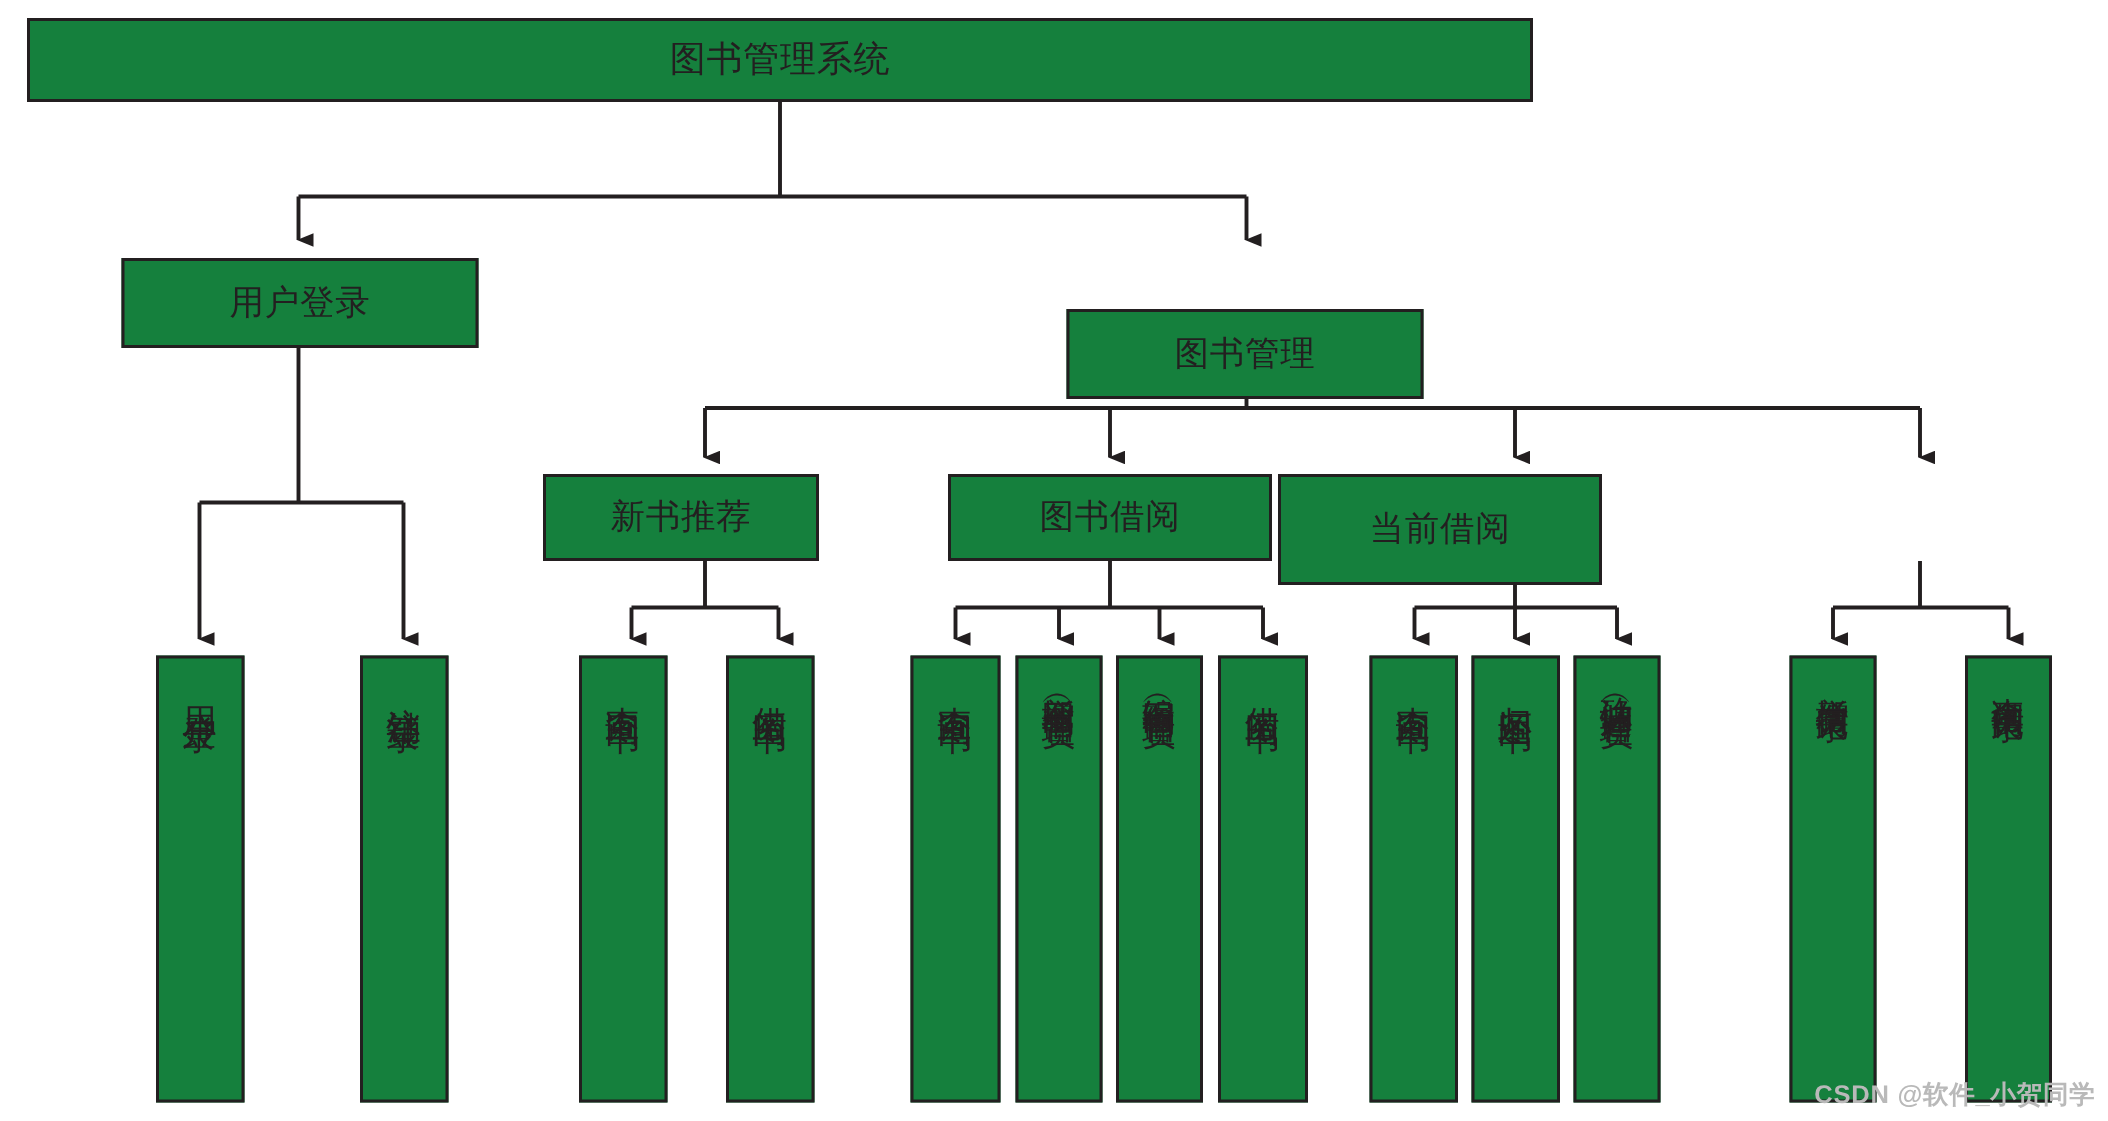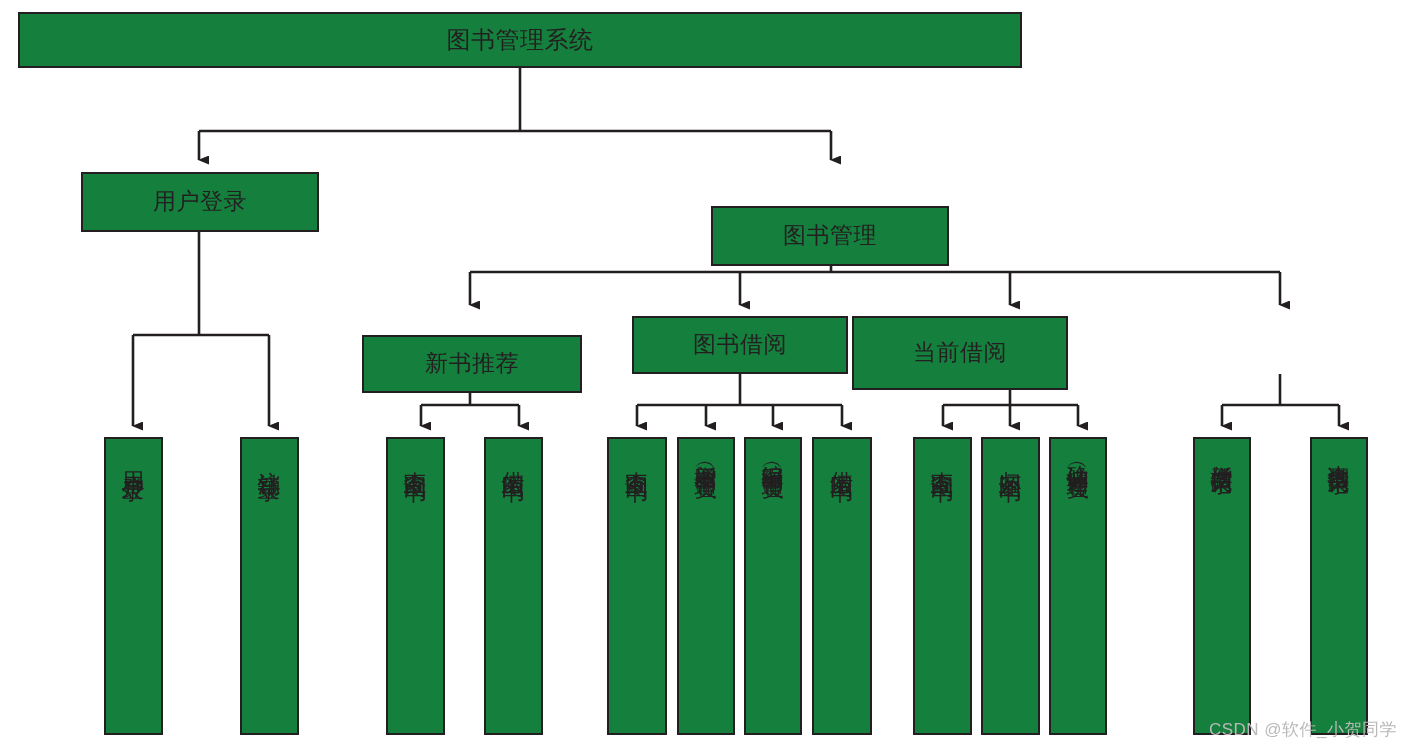--- a/index.html
+++ b/index.html
@@ -74,20 +74,21 @@
   }
   #watermark {
     position: absolute;
     right: 8px;
     bottom: 6px;
     font-size: 17px;
     color: #b9b9b9;
     letter-spacing: 0.5px;
     white-space: nowrap;
     user-select: none;
+    font-weight: bold;
   }
 </style>
 </head>
 <body>
 
 <div id="diagram-root">
 
   <svg id="edge-layer" viewBox="0 0 1405 747" width="1405" height="747" xmlns="http://www.w3.org/2000/svg">
     <defs>
       <marker id="arrowhead" markerWidth="9" markerHeight="11" refX="4.5" refY="10" orient="auto" markerUnits="userSpaceOnUse">
@@ -142,21 +143,21 @@
     <span class="node-label">图书管理系统</span>
   </div>
 
   <div class="node horiz" style="left:81px; top:172px; width:238px; height:60px;">
     <span class="node-label">用户登录</span>
   </div>
   <div class="node horiz" style="left:711px; top:172px; width:238px; height:60px;margin-top:34px;">
     <span class="node-label">图书管理</span>
   </div>
 
-  <div class="node horiz" style="left:362px; top:316px; width:220px; height:58px;margin-top:19px;">
+  <div class="node horiz" style="left:362px; top:316px; width:184px; height:58px;">
     <span class="node-label">新书推荐</span>
   </div>
   <div class="node horiz" style="left:632px; top:316px; width:216px; height:58px;">
     <span class="node-label">图书借阅</span>
   </div>
   <div class="node horiz" style="left:852px; top:316px; width:216px; height:74px;">
     <span class="node-label">当前借阅</span>
   </div>
 
   <div class="node vert" style="left:104px; top:437px; width:59px; height:298px;">

